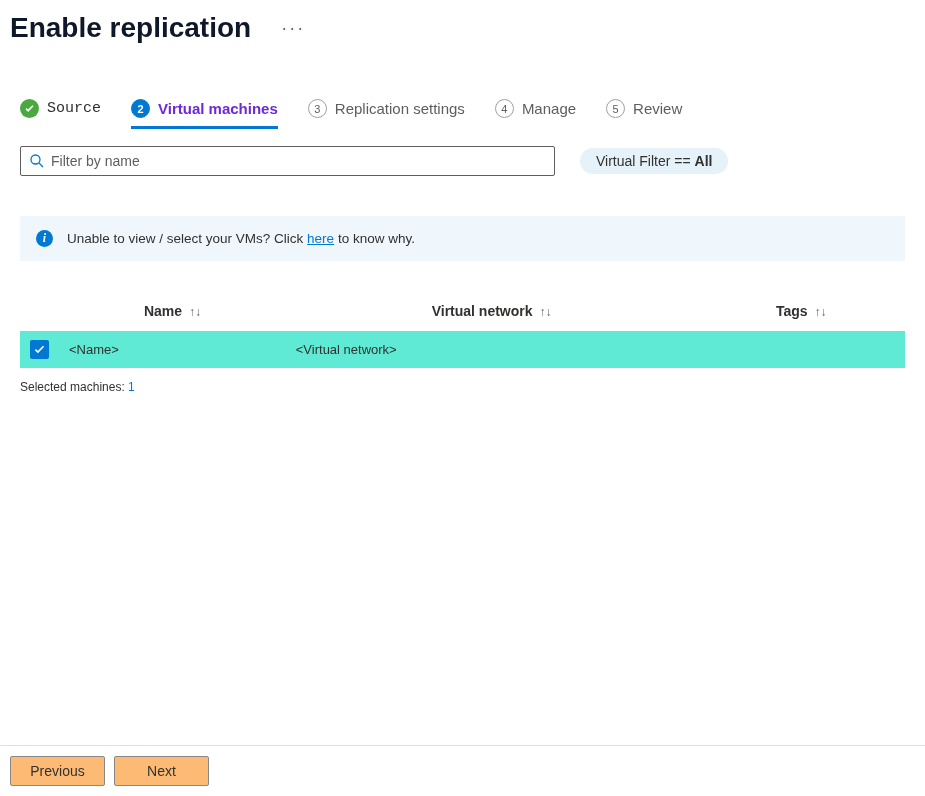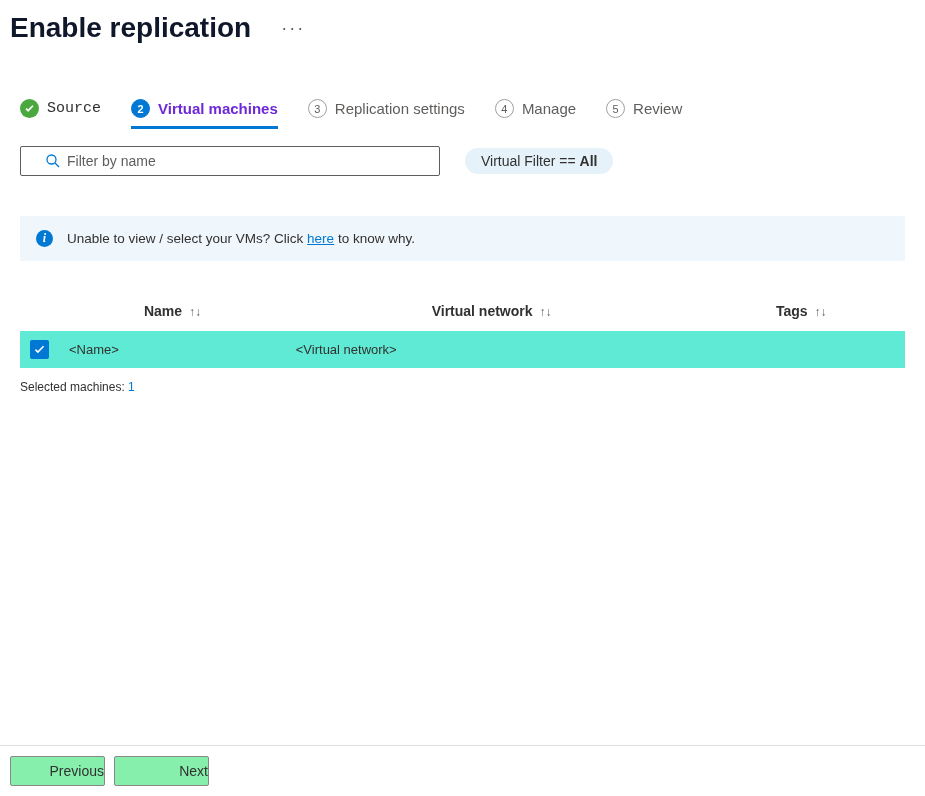--- a/index.html
+++ b/index.html
@@ -85,22 +85,22 @@
       align-items: center;
       gap: 25px;
       padding: 0 20px;
       margin-top: 20px;
     }
     .search-box {
       display: flex;
       align-items: center;
       border: 1px solid #605e5c;
       border-radius: 2px;
-      padding: 4px 24px;
-      width: 420px;
+      padding: 4px 8px;
+      width: 535px;
       height: 30px;
     }
     .search-box svg { width: 16px; height: 16px; color: #0078d4; flex-shrink: 0; }
     .search-input {
       border: none;
       outline: none;
       font-size: 14px;
       margin-left: 6px;
       width: 100%;
       color: #323130;
@@ -182,26 +182,26 @@
       bottom: 0;
       left: 0;
       right: 0;
       border-top: 1px solid #e1dfdd;
       padding: 10px 10px;
       display: flex;
       gap: 9px;
     }
     .btn {
       border: 1px solid #8a8886;
-      background: #86efac;
+      background: #fdba74;
       padding: 6px 0;
       font-size: 14px;
       cursor: pointer;
       width: 95px;
-      text-align: right;
+      text-align: center;
       border-radius: 2px;
       color: #323130;
     }
   </style>
 </head>
 <body>
 
 <div class="page-header">
   <h1 class="page-title">Enable replication</h1>
   <span class="more-icon">···</span>

